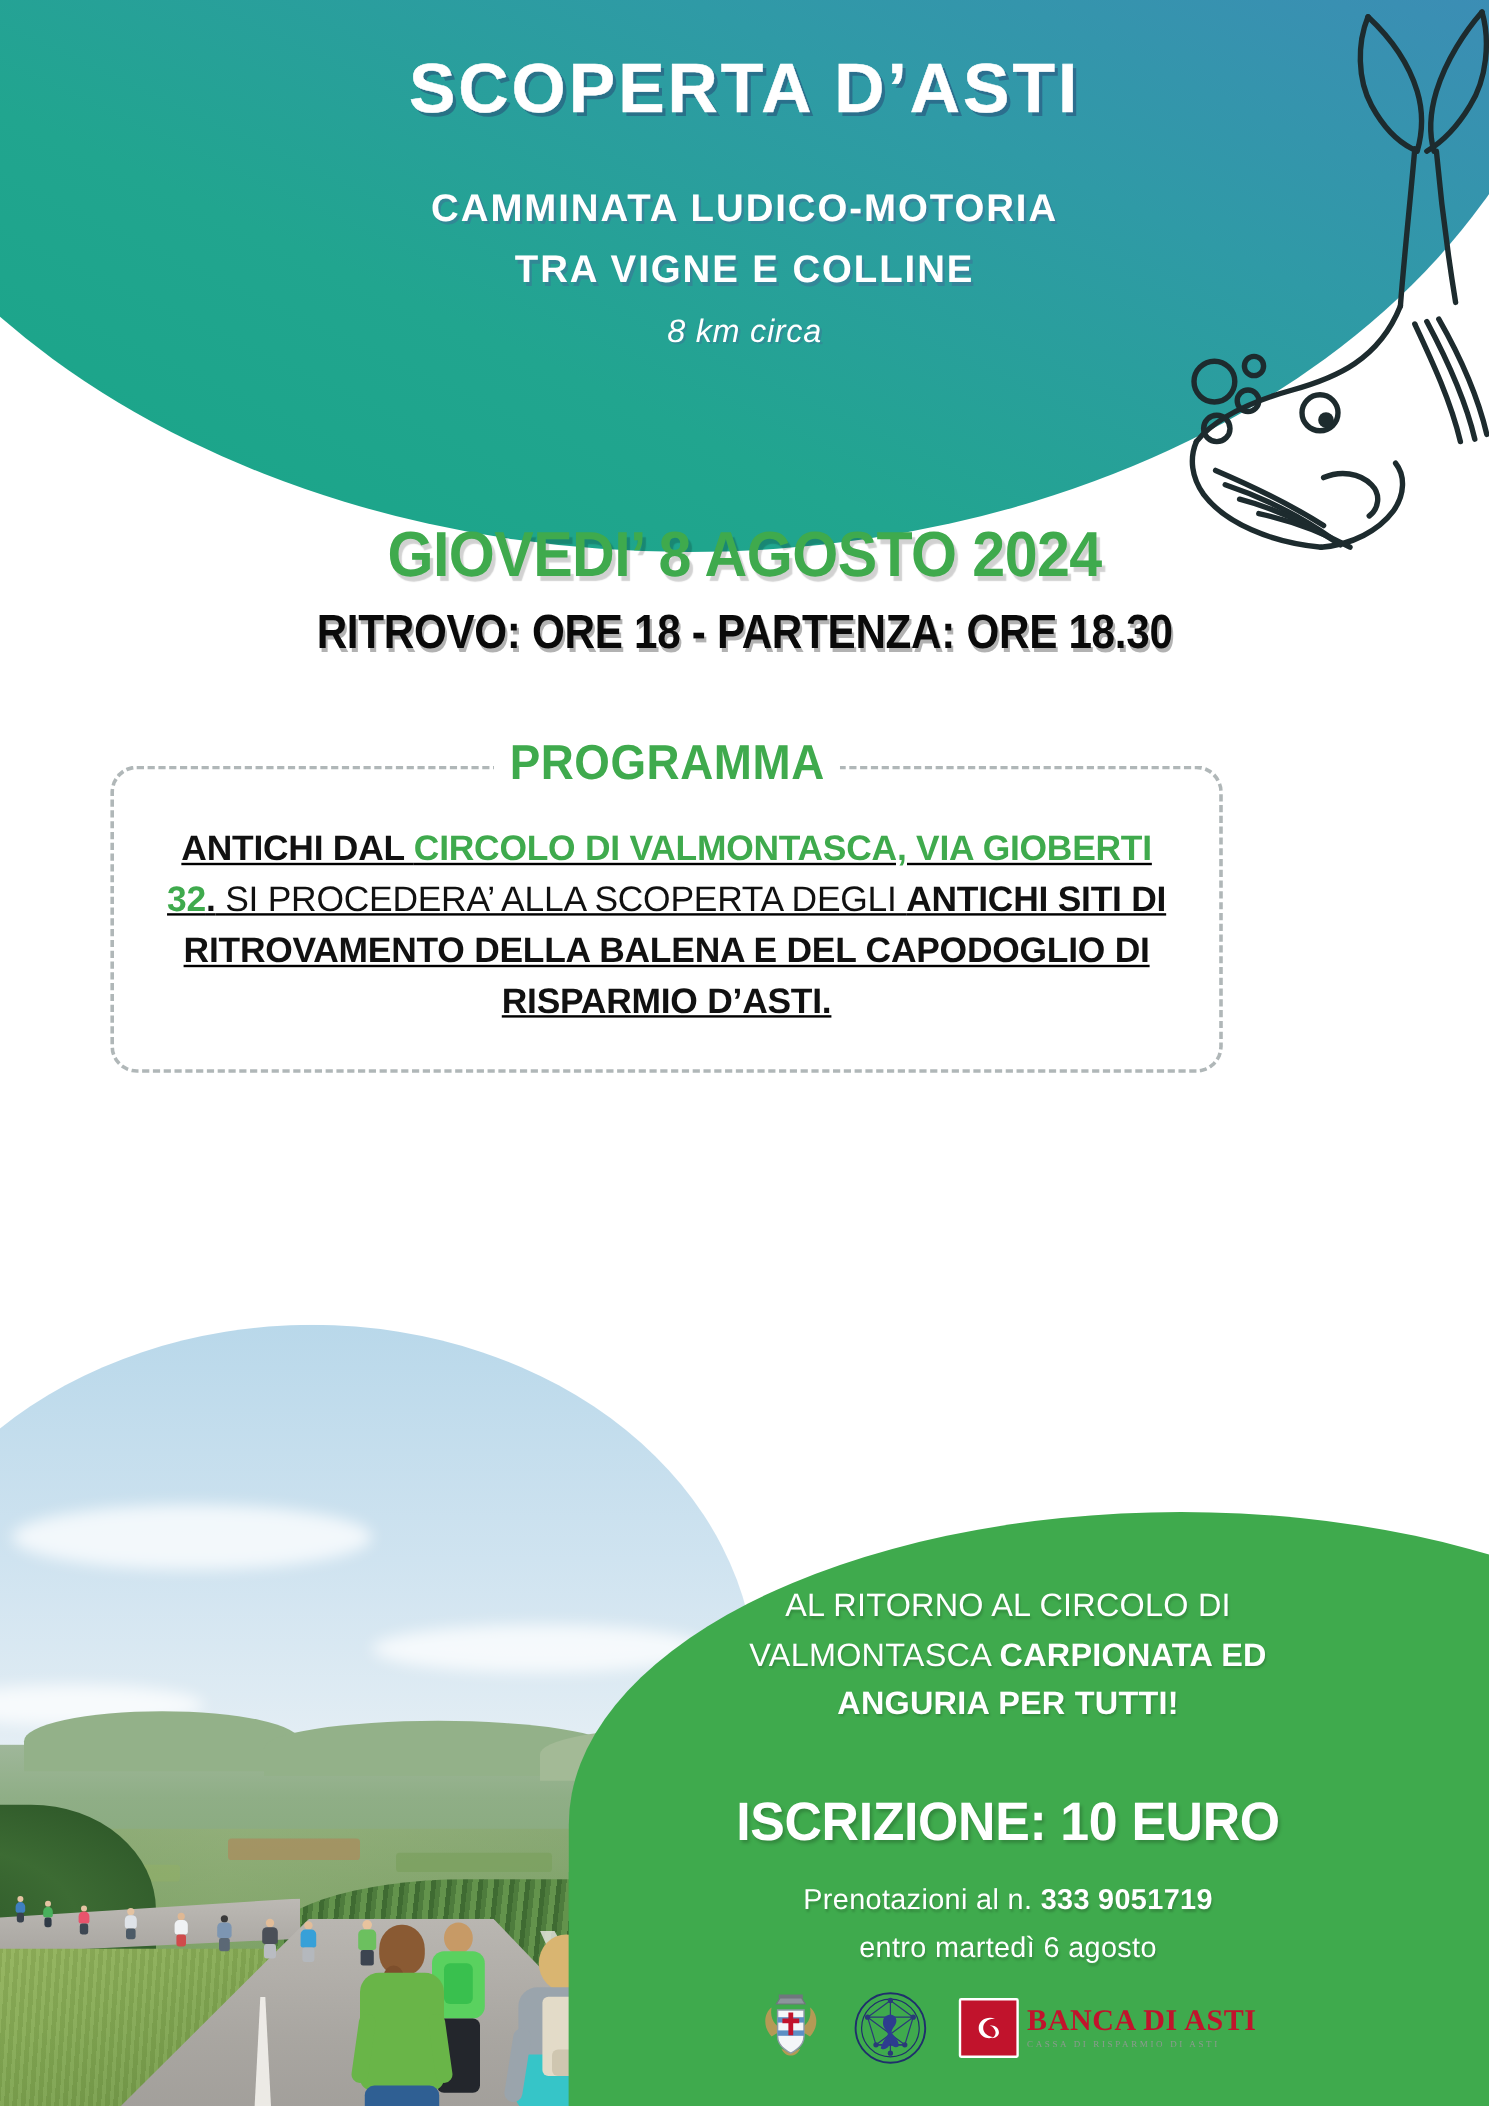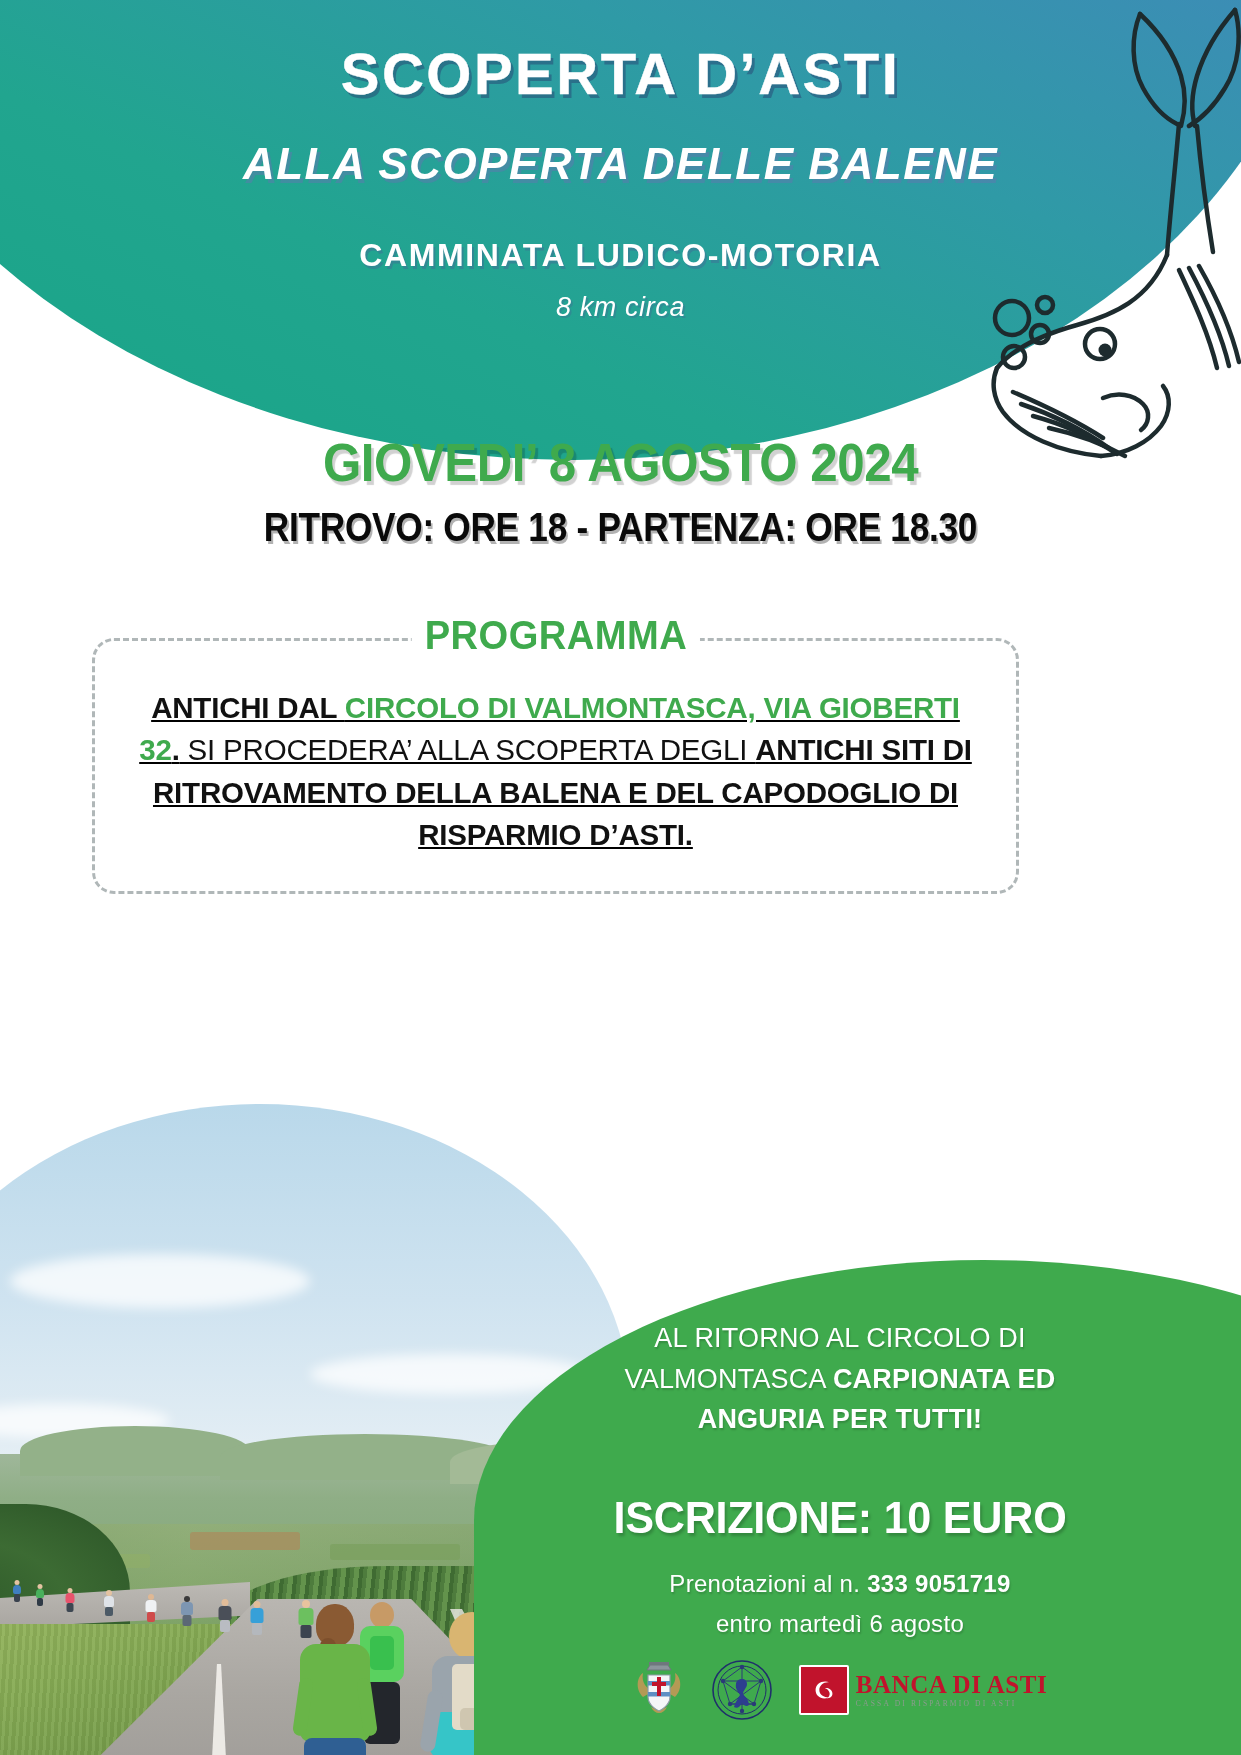--- a/index.html
+++ b/index.html
@@ -243,22 +243,22 @@
 
     <circle cx="95" cy="318" r="17"></circle>
     <circle cx="123" cy="334" r="9"></circle>
     <circle cx="128" cy="305" r="8"></circle>
     <circle cx="97" cy="357" r="11"></circle>
   </svg>
 </div>
 
 <div class="head-text">
   <div class="t-title">SCOPERTA D’ASTI</div>
-  <div class="t-sub">ALLA SCOPERTA DELLE BALENE</div>
   <div class="t-l1">CAMMINATA LUDICO-MOTORIA</div>
+  <div class="t-l2">TRA VIGNE E COLLINE</div>
   <div class="t-km">8 km circa</div>
 </div>
 
 <div class="date-wrap">
   <div class="date-line">GIOVEDI’ 8 AGOSTO 2024</div>
   <div class="time-line">RITROVO: ORE 18 - PARTENZA: ORE 18.30</div>
 </div>
 
 <div class="prog-wrap">
   <div class="prog-box">

